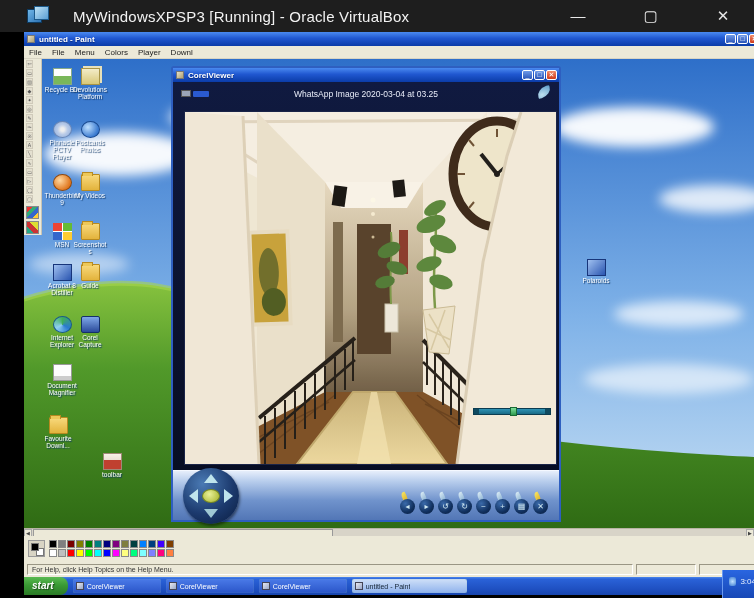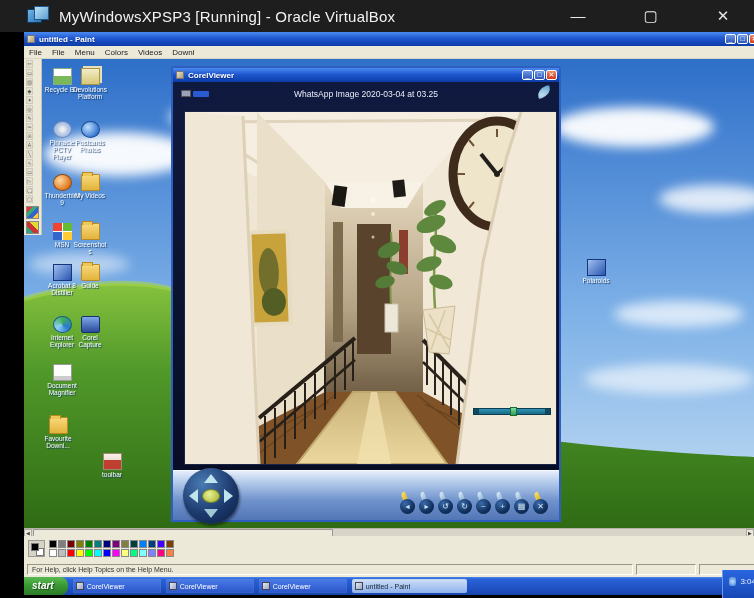--- a/index.html
+++ b/index.html
@@ -4,21 +4,21 @@
 <style>
   html,body{margin:0;padding:0;background:#000;}
   *{box-sizing:border-box;font-family:"Liberation Sans",sans-serif;}
   #root{position:relative;width:754px;height:598px;background:#000;overflow:hidden;}
 
   
   .host-titlebar{position:absolute;left:0;top:0;width:754px;height:32px;background:#1e1e1e;display:flex;align-items:center;}
   .host-icon{width:24px;height:20px;margin-left:27px;position:relative;}
   .host-icon .c1{position:absolute;left:0;top:3px;width:15px;height:14px;background:linear-gradient(135deg,#6fb6e8,#2a6fb0);border:1px solid #0d3a60;}
   .host-icon .c2{position:absolute;left:7px;top:0;width:15px;height:14px;background:linear-gradient(135deg,#bfe2f5,#5a9fd4);border:1px solid #1d5a8a;}
-  .host-title{color:#f2f2f2;font-size:15px;margin-left:8px;letter-spacing:.2px;}
+  .host-title{color:#f2f2f2;font-size:15px;margin-left:22px;letter-spacing:.2px;}
   .host-controls{margin-left:auto;margin-right:16px;display:flex;width:175px;justify-content:space-between;}
   .host-btn{color:#e8e8e8;font-size:15px;width:30px;text-align:center;cursor:default;}
 
   
   .vm{position:absolute;left:8px;top:32px;width:738px;height:563px;background:#ECE9D8;margin-left:16px;}
 
   .paint-titlebar{position:absolute;left:0;top:0;width:738px;height:14px;
     background:linear-gradient(180deg,#4a8af0 0%,#2057d0 45%,#0b3ca8 100%);
     display:flex;align-items:center;color:#fff;}
   .pt-icon{width:8px;height:8px;margin-left:3px;background:linear-gradient(135deg,#e8e0c8,#b0a070);border:1px solid #777;}
@@ -158,21 +158,21 @@
         <div class="wc-btn">□</div>
         <div class="wc-btn close">✕</div>
       </div>
     </div>
 
     <div class="paint-menubar">
         <span class="menu-item">File</span>
         <span class="menu-item">File</span>
         <span class="menu-item">Menu</span>
         <span class="menu-item">Colors</span>
-        <span class="menu-item">Videos</span>
+        <span class="menu-item">Player</span>
         <span class="menu-item">Downl</span>
       </div>
 
     <div class="paint-canvas">
 
       <svg width="730" height="469" viewBox="0 0 730 469" style="position:absolute;left:0;top:0">
         <defs>
           <linearGradient id="gSky" x1="0" y1="0" x2="0" y2="1">
             <stop offset="0" stop-color="#2E6FC9"></stop>
               <stop offset="0.55" stop-color="#7FB2E8"></stop>

